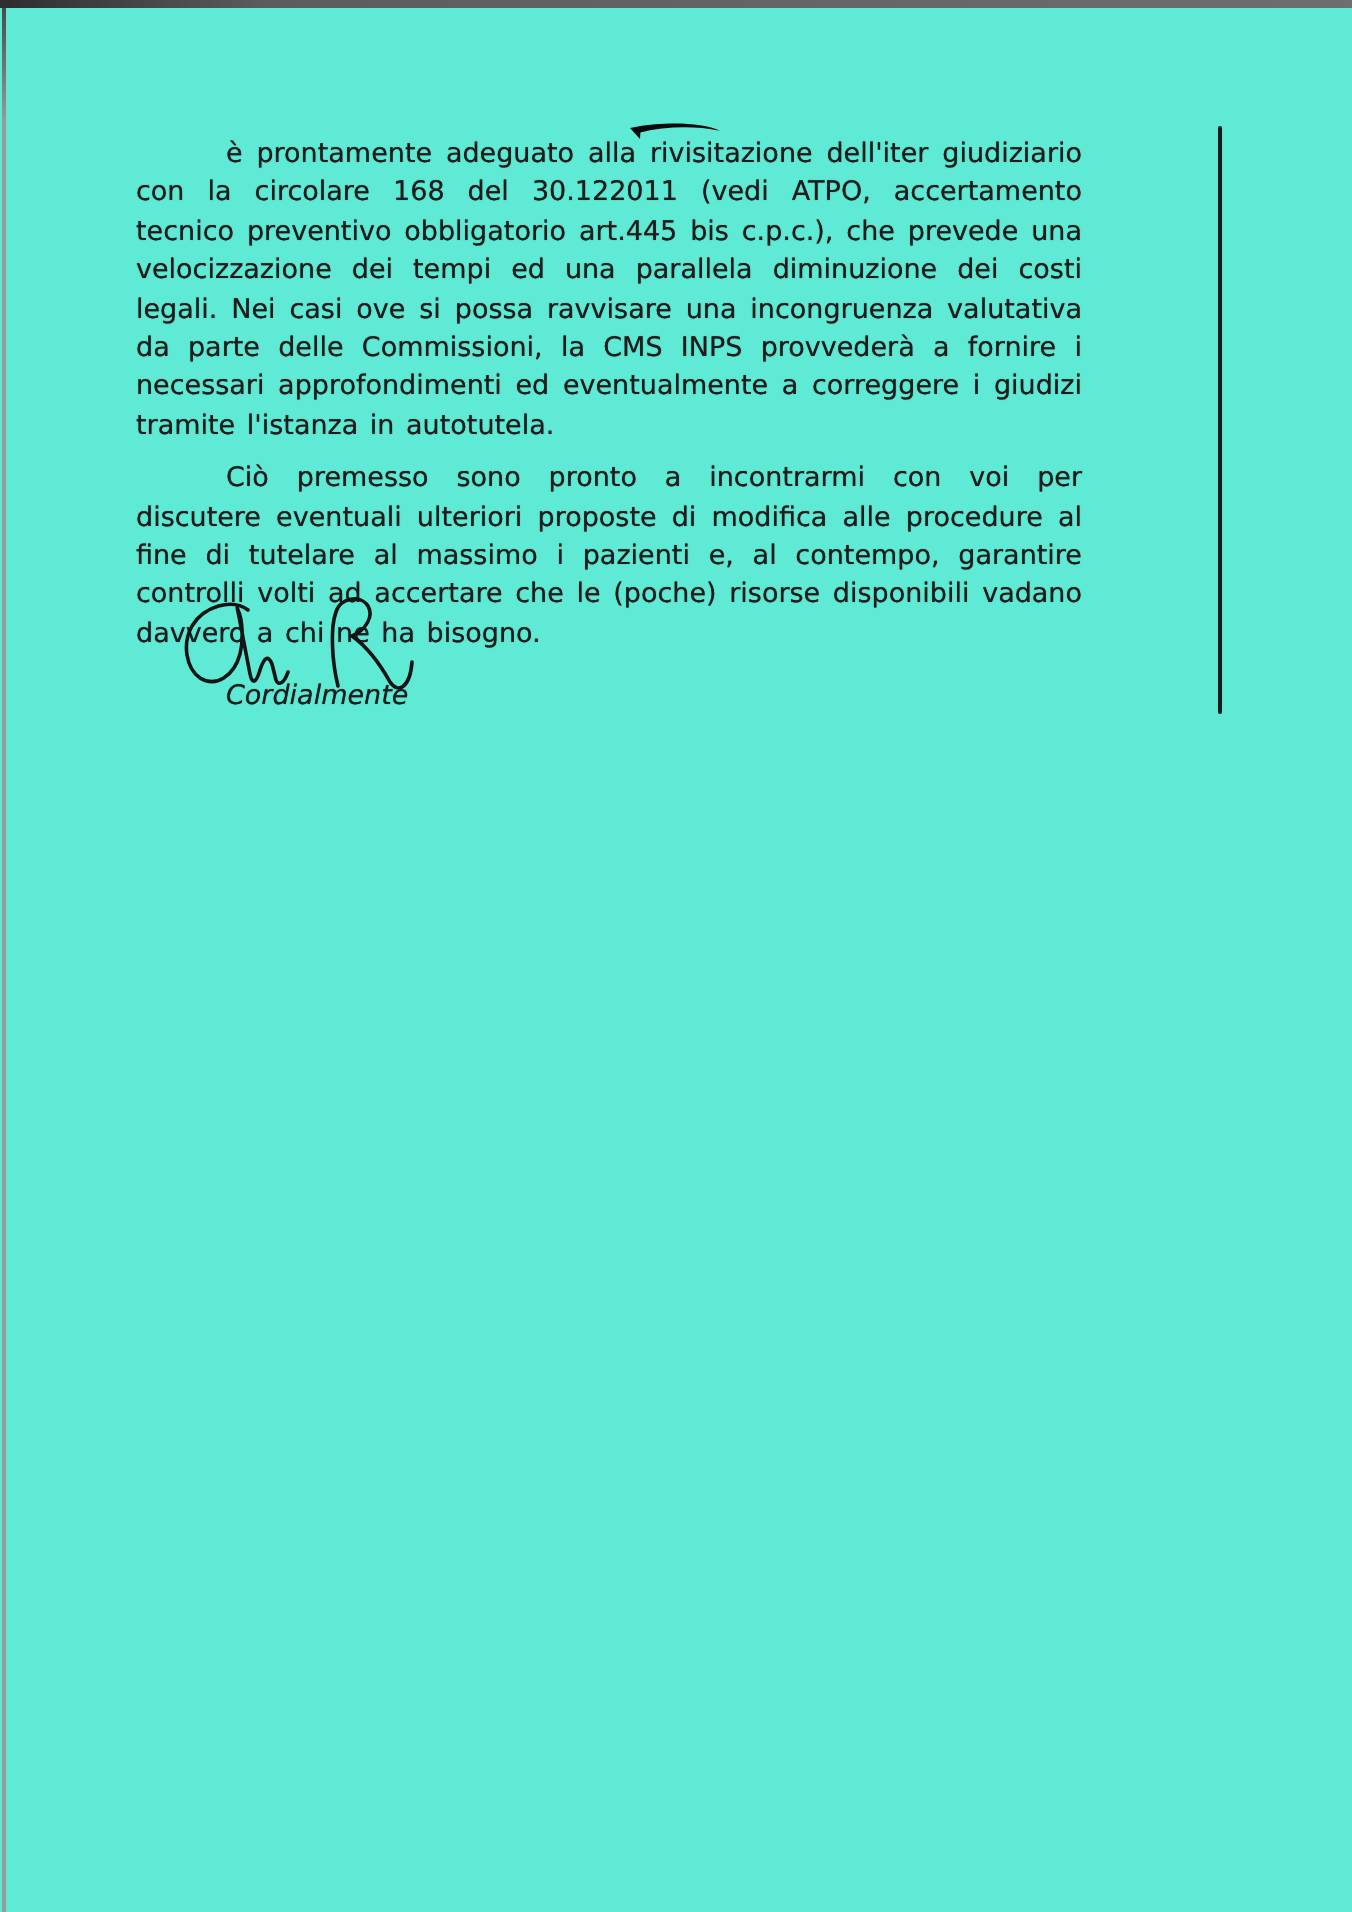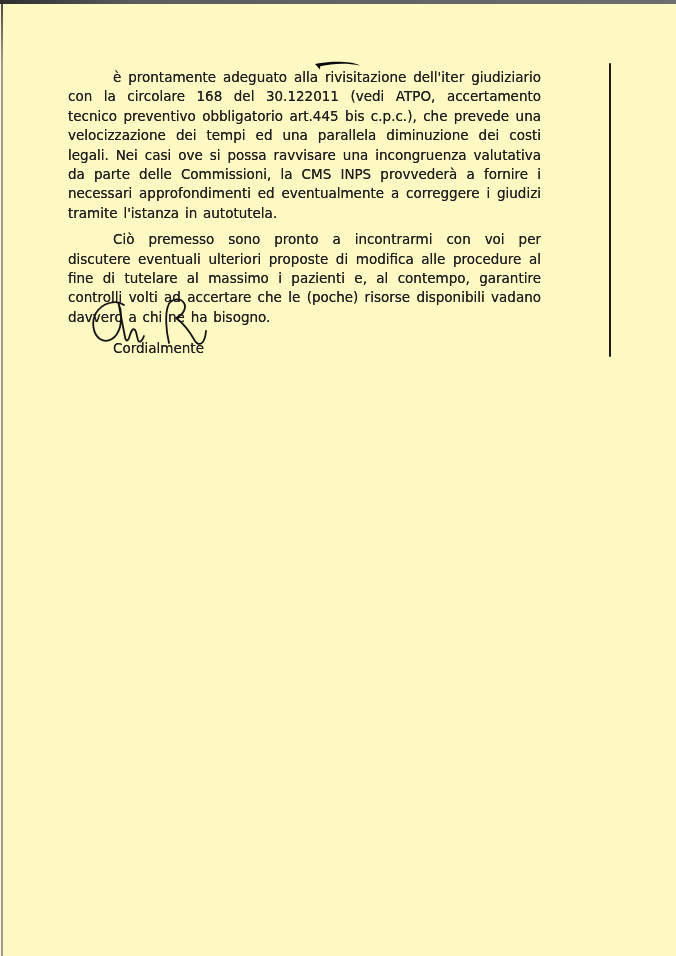--- a/index.html
+++ b/index.html
@@ -5,21 +5,21 @@
   html, body {
     margin: 0;
     padding: 0;
     background: #ffffff;
     font-family: "DejaVu Sans", "Liberation Sans", sans-serif;
   }
   .scan-page {
     position: relative;
     width: 676px;
     height: 956px;
-    background: #fef9c3;
+    background: #5eead4;
     overflow: hidden;
   }
   
   .top-scan-bar {
     position: absolute;
     top: 0; left: 0;
     width: 676px; height: 4px;
     background: linear-gradient(to right, #2e2e2e 0%, #5c5c5c 20%, #6e6e6e 100%);
   }
   .left-scan-edge {
@@ -51,20 +51,21 @@
     text-shadow: 0 0 0.4px #3a3a3a;
   }
   .letter p.body-par {
     margin: 0 0 7px 0;
     text-align: justify;
     text-indent: 45px;
     word-spacing: 1.5px;
   }
   .closing {
     margin: 12px 0 0 45px;
+    font-style: italic;
   }
   .signature {
     position: absolute;
     top: 296px; left: 90px;
     width: 122px; height: 62px;
   }
   .sig-stroke {
     fill: none;
     stroke: #141414;
     stroke-width: 1.8;

